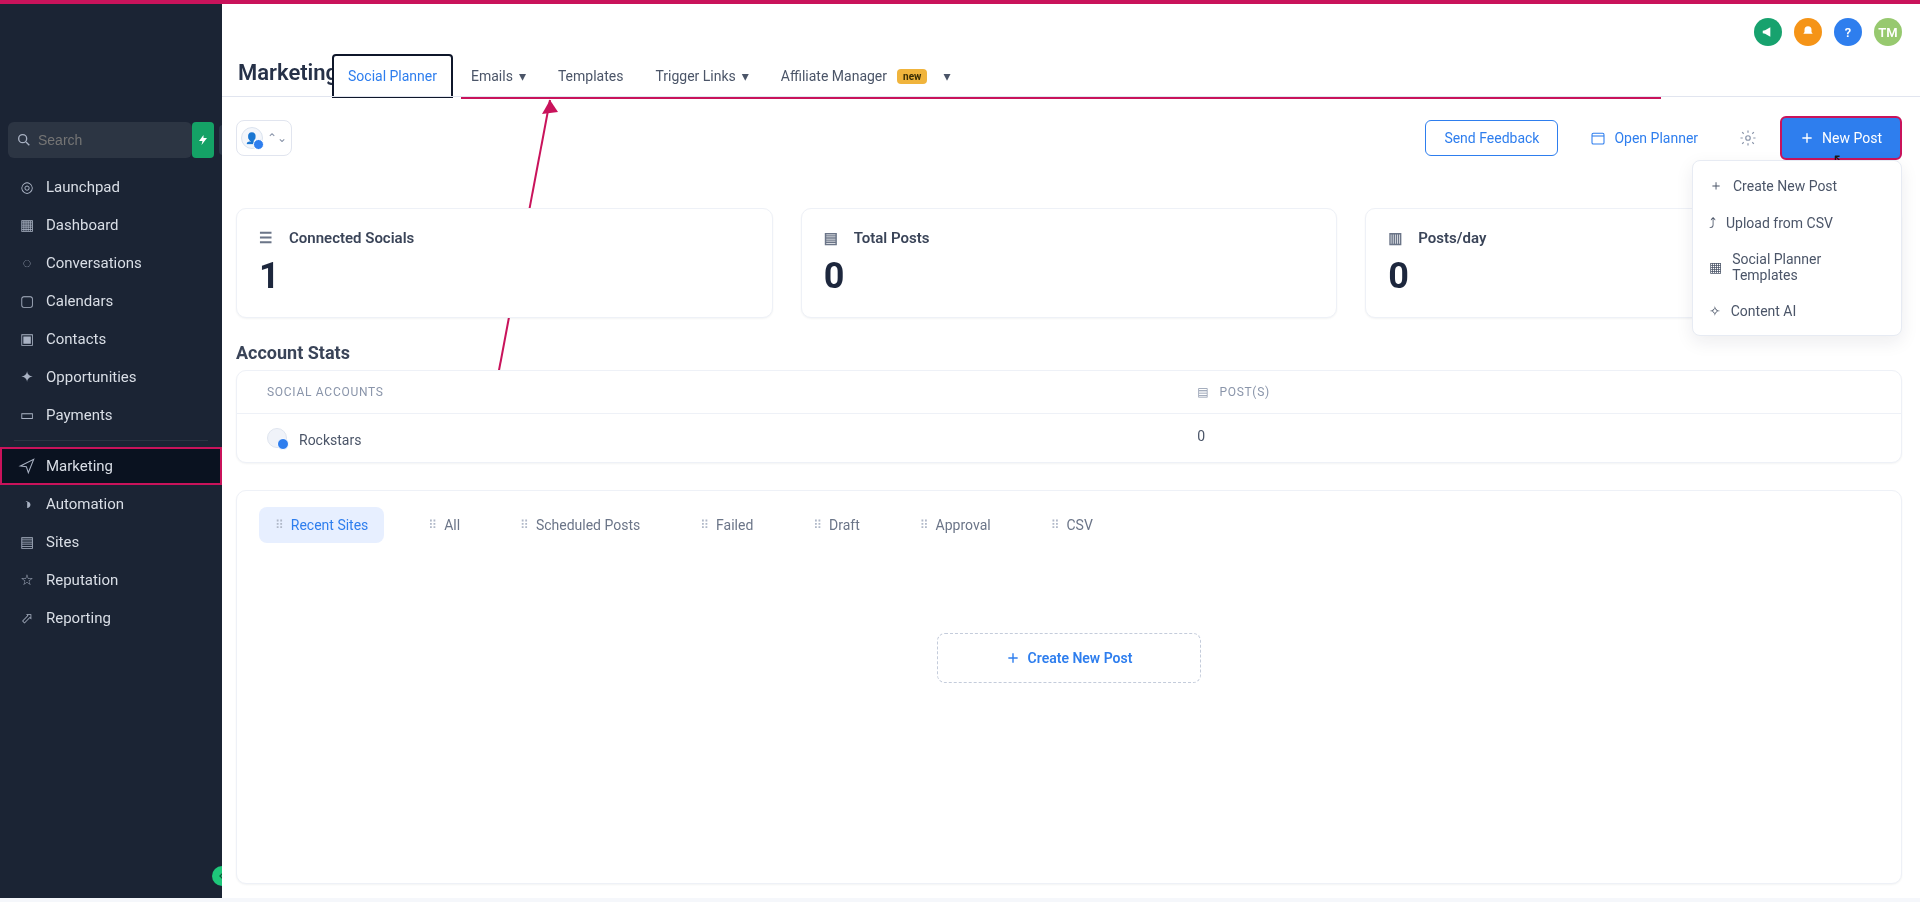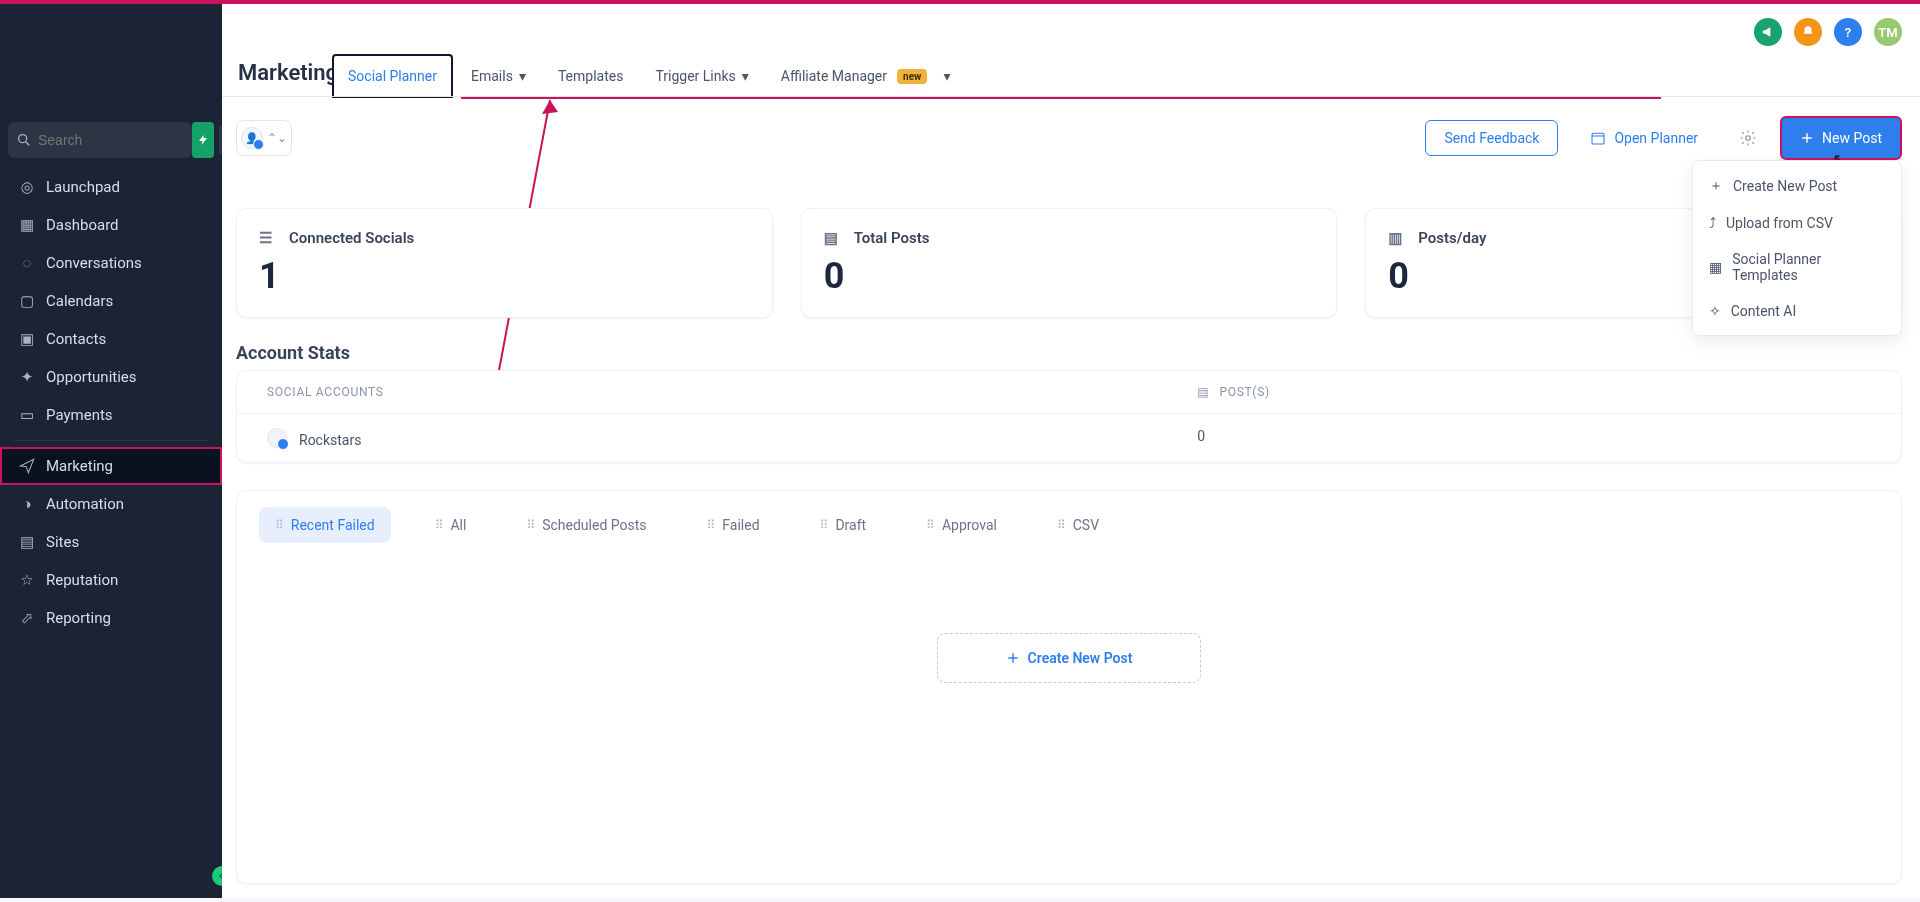--- a/index.html
+++ b/index.html
@@ -298,21 +298,21 @@
           <span>Rockstars</span>
         </div>
       <div class="col-right"><span>0</span></div>
     </div>
   </div>
 
   <div class="posts-card">
     <div class="post-tabs">
       <div class="ptab active">
           <span class="drag">⠿</span>
-          <span>Recent Failed</span>
+          <span>Recent Sites</span>
         </div>
       <div class="ptab">
           <span class="drag">⠿</span>
           <span>All</span>
         </div>
       <div class="ptab">
           <span class="drag">⠿</span>
           <span>Scheduled Posts</span>
         </div>
       <div class="ptab">

